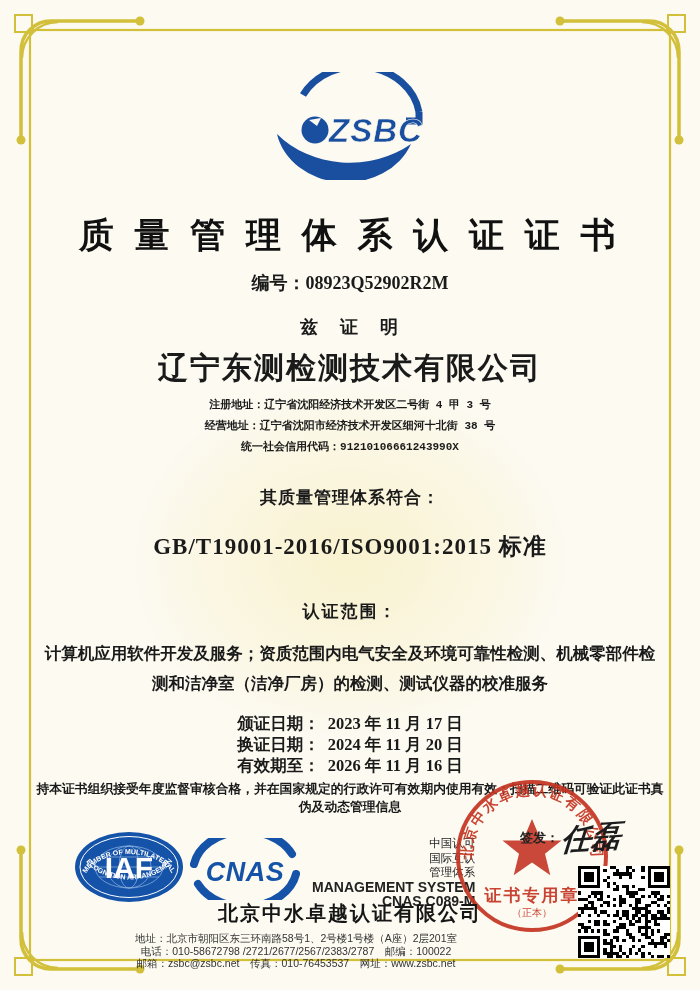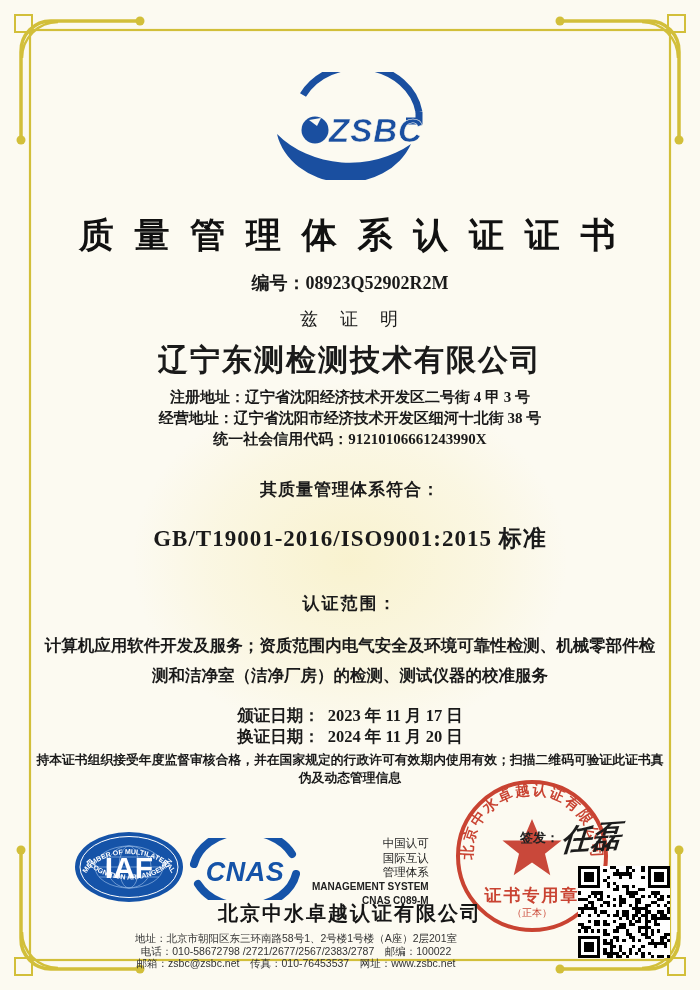--- a/index.html
+++ b/index.html
@@ -15,43 +15,43 @@
     pointer-events:none;
   }
   .border-frame{position:absolute;left:0;top:0;pointer-events:none;}
   .content{position:relative;text-align:center;}
   .logo-wrap{padding-top:72px;}
   .cert-title{
     margin-top:28px;font-size:35px;font-weight:bold;letter-spacing:6px;
     font-family:"Liberation Serif","DejaVu Serif",serif;color:#111;
   }
   .cert-no{margin-top:12px;font-size:18px;font-weight:bold;}
-  .certify{margin-top:12px;font-size:18px;font-weight:normal;letter-spacing:2px;}
+  .certify{margin-top:20px;font-size:18px;font-weight:bold;letter-spacing:2px;}
   .company-name{margin-top:9px;font-size:30px;font-weight:bold;letter-spacing:2px;}
-  .addr-line{font-size:15px;font-weight:bold;line-height:21px;}
+  .addr-line{font-size:11px;font-weight:bold;line-height:21px;font-family:Liberation Mono, monospace;}
   .addr-block{margin-top:6px;}
   .conform{margin-top:28px;font-size:17px;font-weight:bold;letter-spacing:1px;}
   .standard{margin-top:22px;font-size:23px;font-weight:bold;letter-spacing:1px;}
   .scope-head{margin-top:38px;font-size:17px;font-weight:bold;letter-spacing:2px;}
   .scope-text{
     margin:16px auto 0;width:614px;font-size:16.5px;font-weight:bold;line-height:30px;
     text-align:center;
   }
   .dates{margin-top:14px;display:inline-block;text-align:right;}
   .date-line{font-size:16.5px;font-weight:bold;line-height:21px;}
   .date-line .dl{margin-right:8px;}
   .notice{
     margin:4px auto 0;width:630px;font-size:12.8px;font-weight:bold;line-height:18px;
   }
   
   .iaf{position:absolute;left:73px;top:830px;}
   .cnas{position:absolute;left:188px;top:838px;}
   .cnas-text{position:absolute;left:312px;top:836px;text-align:right;line-height:14.5px;}
   .cnas-text .zh{font-size:11.5px;font-family:"Liberation Sans","DejaVu Sans",sans-serif;color:#222;}
-  .cnas-text .en{font-size:10px;font-weight:bold;font-family:"Liberation Sans","DejaVu Sans",sans-serif;color:#222;}
+  .cnas-text .en{font-size:14px;font-weight:bold;font-family:"Liberation Sans","DejaVu Sans",sans-serif;color:#222;}
   .issuer-name{
     position:absolute;left:0;top:900px;width:700px;text-align:center;
     font-size:20px;font-weight:bold;letter-spacing:2px;
     font-family:"Liberation Sans","DejaVu Sans",sans-serif;color:#161616;
   }
   .issuer-info{
     position:absolute;left:0;top:932px;width:592px;text-align:center;
     font-size:10.5px;line-height:12.5px;color:#333;
     font-family:"Liberation Sans","DejaVu Sans",sans-serif;
   }
@@ -120,20 +120,21 @@
 
     <div class="standard">GB/T19001-2016/ISO9001:2015 标准</div>
 
     <div class="scope-head">认证范围：</div>
 
     <div class="scope-text">计算机应用软件开发及服务；资质范围内电气安全及环境可靠性检测、机械零部件检测和洁净室（洁净厂房）的检测、测试仪器的校准服务</div>
 
     <div class="dates">
       <div class="date-line"><span class="dl">颁证日期：</span><span>2023 年 11 月 17 日</span></div>
       <div class="date-line"><span class="dl">换证日期：</span><span>2024 年 11 月 20 日</span></div>
+      <div class="date-line"><span class="dl">有效期至：</span><span>2026 年 11 月 16 日</span></div>
     </div>
 
     <div class="notice">持本证书组织接受年度监督审核合格，并在国家规定的行政许可有效期内使用有效；扫描二维码可验证此证书真伪及动态管理信息</div>
   </div>
 
   <svg class="iaf" width="112" height="74" viewBox="0 0 112 74">
     <ellipse cx="56" cy="37" rx="54" ry="35" fill="#1553a8"></ellipse>
     <ellipse cx="56" cy="37" rx="49" ry="30.5" fill="none" stroke="#ffffff" stroke-width="1"></ellipse>
     <g stroke="#9fc0e8" stroke-width="0.7" fill="none" opacity="0.9">
       <ellipse cx="56" cy="37" rx="34" ry="21"></ellipse>

